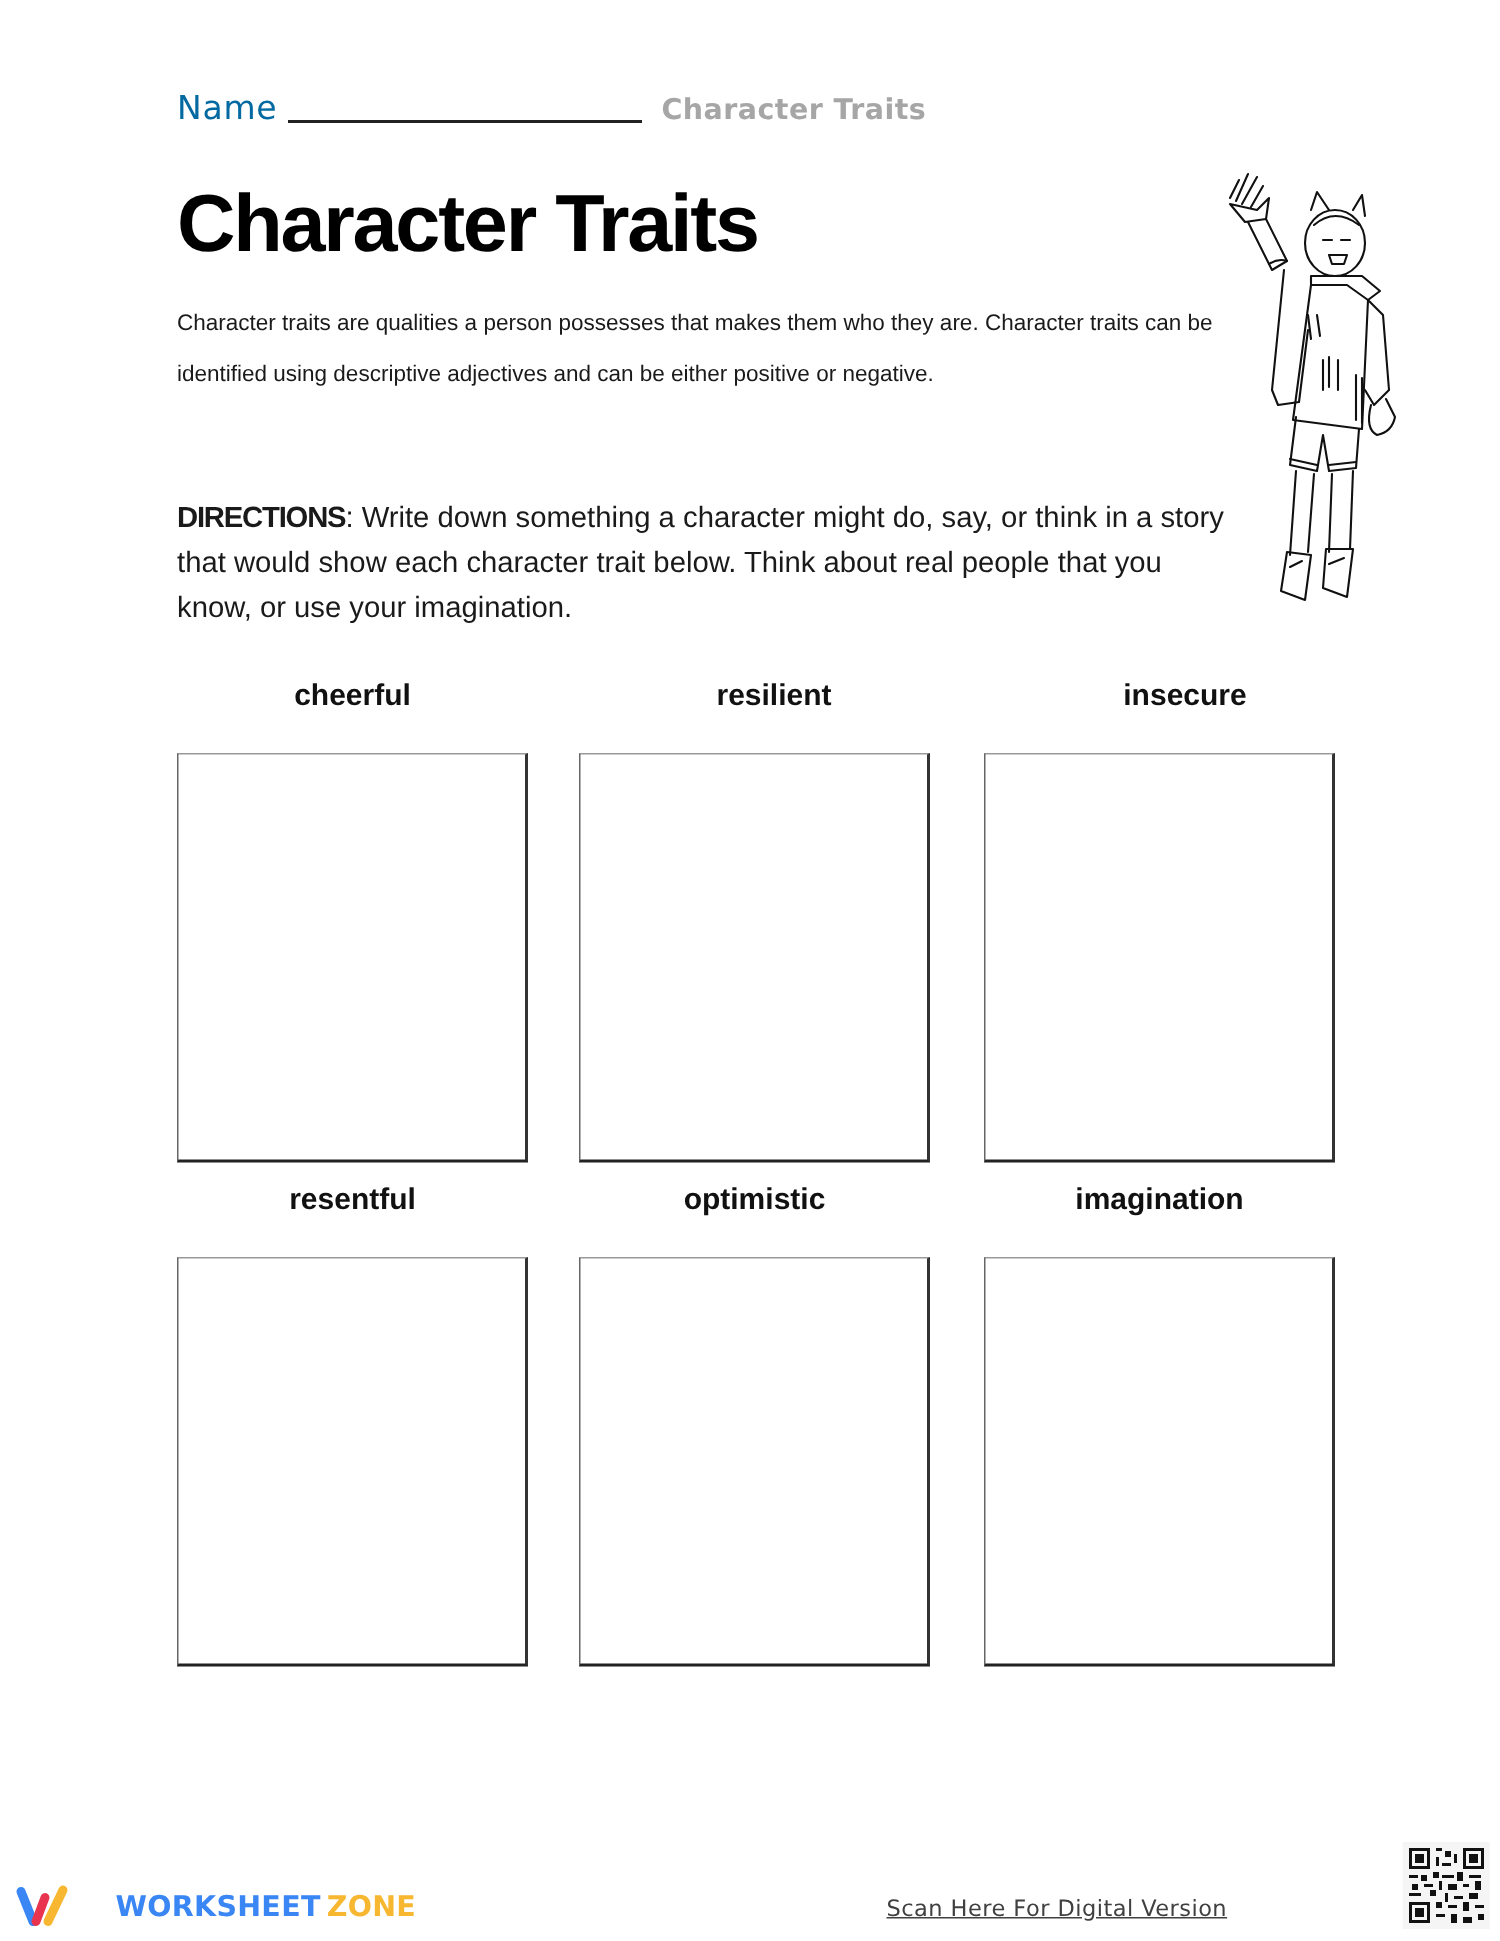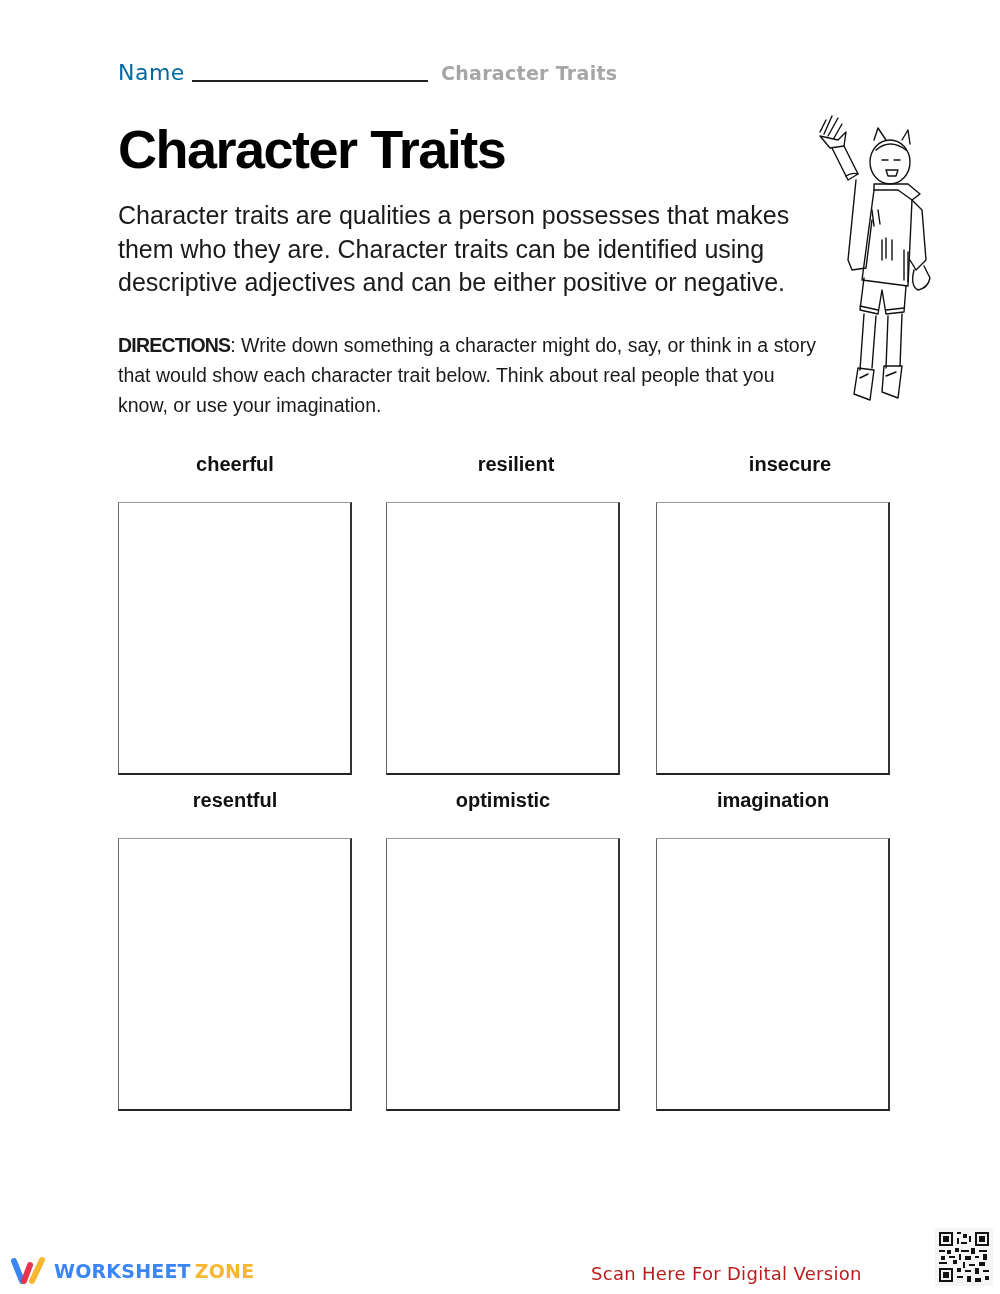--- a/index.html
+++ b/index.html
@@ -2,31 +2,31 @@
 <html><head>
 <meta charset="utf-8">
 <style>
   html, body { margin: 0; padding: 0; background: #ffffff; }
   body { width: 1000px; height: 1294px; position: relative; overflow: hidden; font-family: "DejaVu Sans", sans-serif; color: #111; }
   .abs { position: absolute; }
   .name-label { left: 118px; top: 60px; font-size: 22px; color: #0369a1; letter-spacing: 0.5px; }
   .name-line { left: 192px; top: 80px; width: 236px; border-bottom: 2px solid #222; }
   .header-title { left: 441px; top: 62px; font-size: 19px; font-weight: bold; color: #a6a6a6; letter-spacing: 0.3px; }
   .page-title { left: 118px; top: 118px; font-size: 54px; font-weight: bold; letter-spacing: -1.5px; color: #000; font-family: "Liberation Sans", sans-serif; }
-  .intro { left: 118px; top: 199px; width: 700px; font-size: 25px; line-height: 33.5px; color: #1a1a1a; font-family: "Liberation Sans", sans-serif; }
+  .intro { left: 118px; top: 199px; width: 700px; font-size: 15px; line-height: 33.5px; color: #1a1a1a; font-family: "Liberation Sans", sans-serif; }
   .directions { left: 118px; top: 330px; width: 700px; font-size: 19.5px; line-height: 30px; color: #1a1a1a; font-family: "Liberation Sans", sans-serif; }
   .directions b { font-weight: bold; letter-spacing: -0.8px; }
   .illustration { left: 812px; top: 110px; width: 125px; height: 296px; }
   .trait-label { font-size: 20px; font-weight: bold; color: #111; text-align: center; width: 236px; font-family: "Liberation Sans", sans-serif; }
   .answer-box { width: 234px; height: 273px; border: 1px solid #333; border-top-color: #999; border-left-color: #666; border-right: 2px solid #333; border-bottom: 2px solid #222; background: #fff; box-sizing: border-box; }
   .logo { left: 10px; top: 1256px; display: flex; align-items: center; }
   .logo-text { font-size: 19px; font-weight: bold; letter-spacing: 0.2px; margin-left: 8px; font-family: "DejaVu Sans", sans-serif; }
-  .logo-text .w { color: #3a86f4; }
+  .logo-text .w { color: #3a86f4; margin-left: 23px; }
   .logo-text .z { color: #f7b731; margin-left: 4px; text-align: right; }
-  .scan-text { left: 591px; top: 1263px; font-size: 18px; color: #b91c1c; letter-spacing: 0.3px; font-family: "DejaVu Sans", sans-serif; }
+  .scan-text { left: 591px; top: 1263px; font-size: 15px; color: #404040; letter-spacing: 0.3px; font-family: "DejaVu Sans", sans-serif; text-decoration: underline; }
   .qr { left: 935px; top: 1228px; width: 58px; height: 58px; background: #f5f5f5; }
 </style>
 </head>
 <body>
 
 <div class="abs name-label">Name</div>
 <div class="abs name-line"></div>
 <div class="abs header-title">Character Traits</div>
 
 <div class="abs page-title">Character Traits</div>

